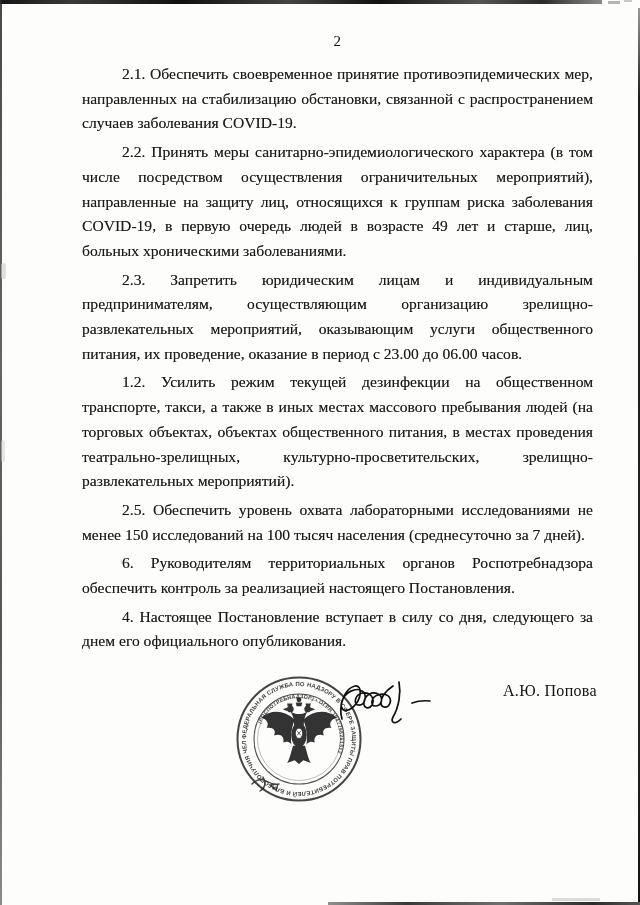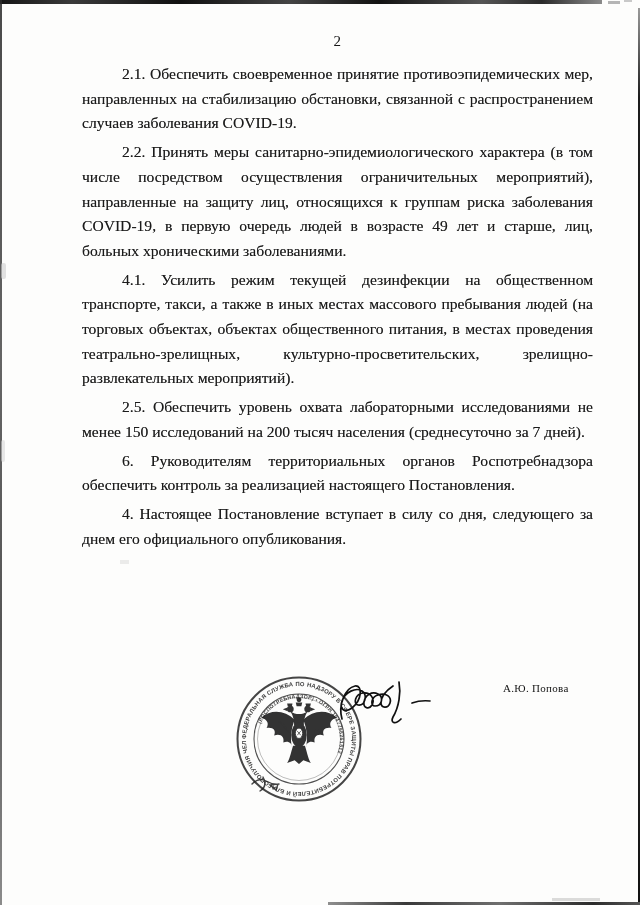--- a/index.html
+++ b/index.html
@@ -63,21 +63,21 @@
     text-shadow: 0 0 .4px rgba(20,20,20,.55);
   }
   .body-text p { margin: 4px; text-indent: 40px; }
 
   
   .sign-area { position: absolute; top: 0; left: 0; width: 640px; height: 905px; }
   .stamp-svg { position: absolute; top: 663px; left: 225px; }
   .signatory-name {
     position: absolute;
     top: 682px; left: 503px;
-    font-size: 11px;
+    font-size: 16px;
     letter-spacing: .3px;
     color: #141414;
     white-space: nowrap;
   }
   .stamp-ring-text {
     font-family: "Liberation Sans", sans-serif;
     font-weight: bold;
     fill: #242424;
   }
 </style>
@@ -95,22 +95,23 @@
   <div class="artifact left-smudge-3"></div>
   <div class="artifact right-line"></div>
   <div class="artifact bottom-line"></div>
   <div class="artifact bottom-speck"></div>
 
   <div class="page-number">2</div>
 
   <main class="body-text">
     <p>2.1. Обеспечить своевременное принятие противоэпидемических мер, направленных на стабилизацию обстановки, связанной с распространением случаев заболевания COVID-19.</p>
     <p>2.2. Принять меры санитарно-эпидемиологического характера (в том числе посредством осуществления ограничительных мероприятий), направленные на защиту лиц, относящихся к группам риска заболевания COVID-19, в первую очередь людей в возрасте 49 лет и старше, лиц, больных хроническими заболеваниями.</p>
-    <p>4.1. Усилить режим текущей дезинфекции на общественном транспорте, такси, а также в иных местах массового пребывания людей (на торговых объектах, объектах общественного питания, в местах проведения театрально-зрелищных, культурно-просветительских, зрелищно-развлекательных мероприятий).</p>
-    <p>2.5. Обеспечить уровень охвата лабораторными исследованиями не менее 150 исследований на 200 тысяч населения (среднесуточно за 7 дней).</p>
+    <p>2.3. Запретить юридическим лицам и индивидуальным предпринимателям, осуществляющим организацию зрелищно-развлекательных мероприятий, оказывающим услуги общественного питания, их проведение, оказание в период с 23.00 до 06.00 часов.</p>
+    <p>1.2. Усилить режим текущей дезинфекции на общественном транспорте, такси, а также в иных местах массового пребывания людей (на торговых объектах, объектах общественного питания, в местах проведения театрально-зрелищных, культурно-просветительских, зрелищно-развлекательных мероприятий).</p>
+    <p>2.5. Обеспечить уровень охвата лабораторными исследованиями не менее 150 исследований на 100 тысяч населения (среднесуточно за 7 дней).</p>
     <p>6. Руководителям территориальных органов Роспотребнадзора обеспечить контроль за реализацией настоящего Постановления.</p>
     <p>4. Настоящее Постановление вступает в силу со дня, следующего за днем его официального опубликования.</p>
   </main>
 
   <div class="sign-area">
 
     <svg class="stamp-svg" width="215" height="150" viewBox="225 663 215 150">
 
       <g>
         <circle cx="299" cy="739" r="61.5" fill="none" stroke="#242424" stroke-width="2" opacity=".85"></circle>

